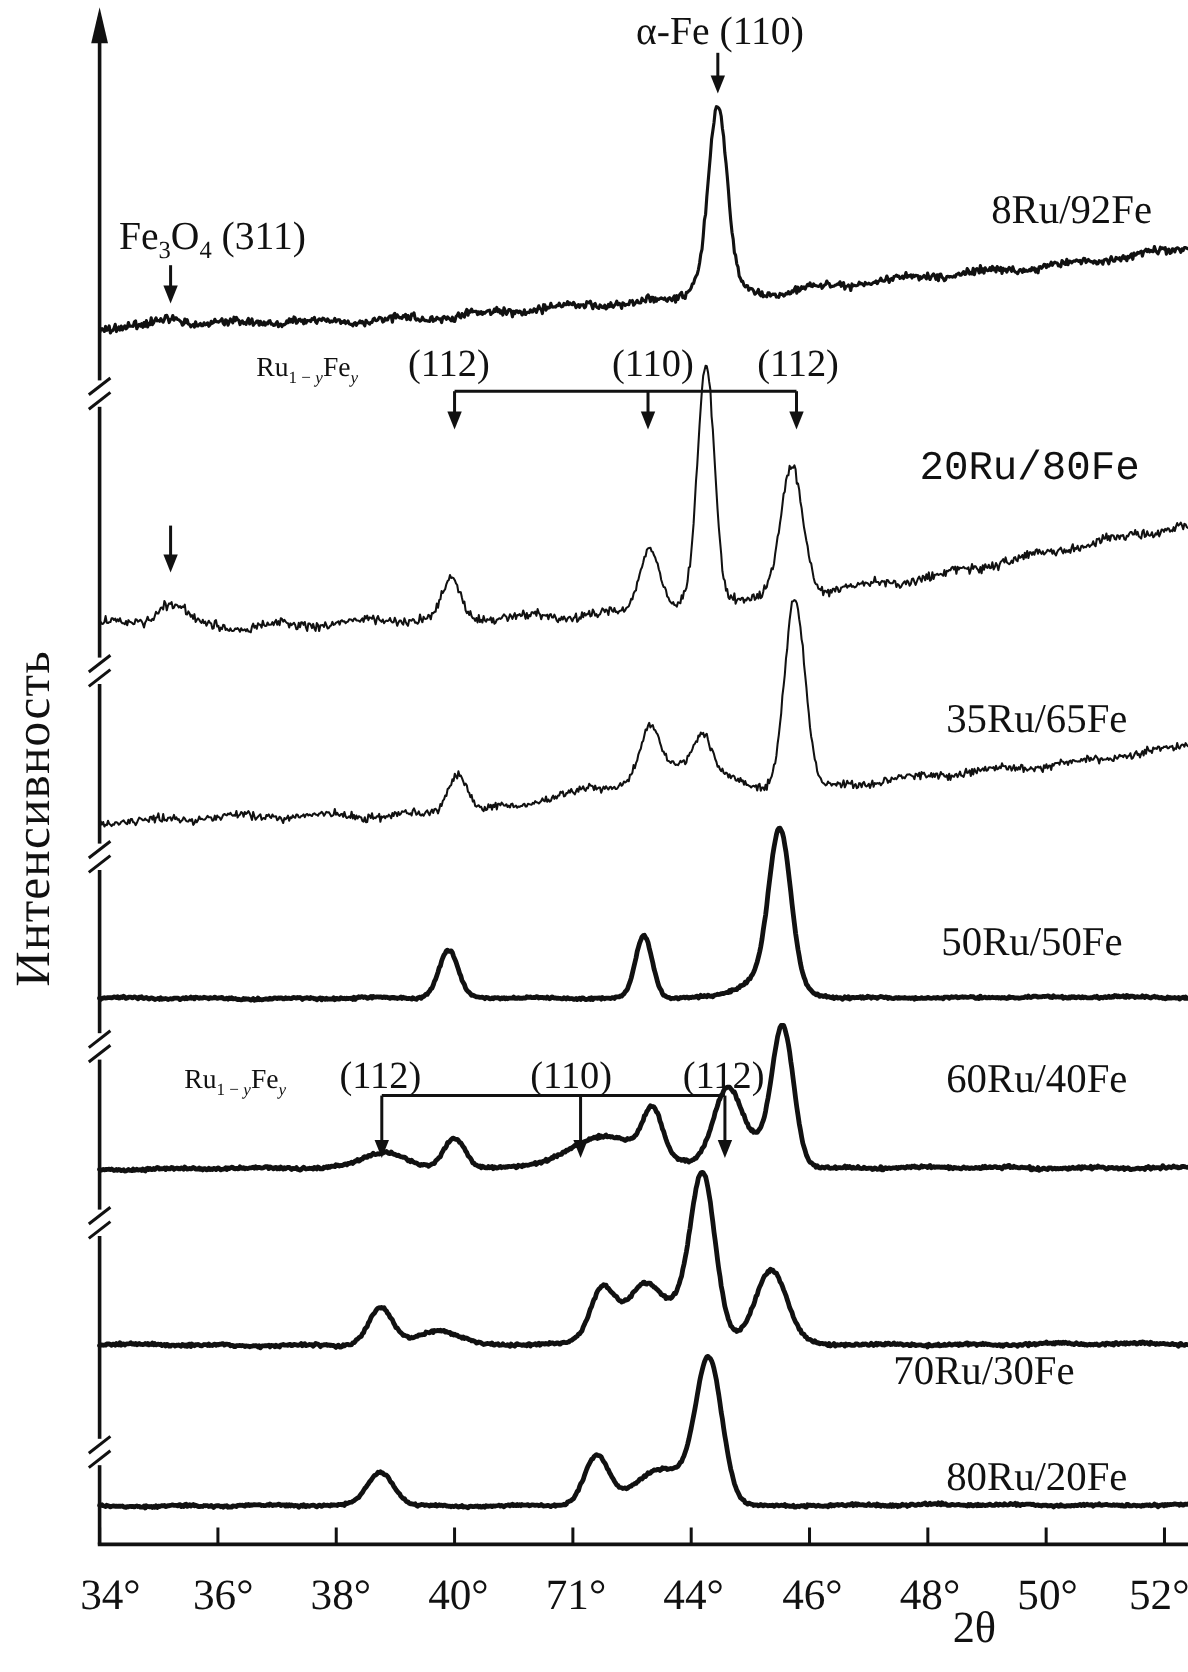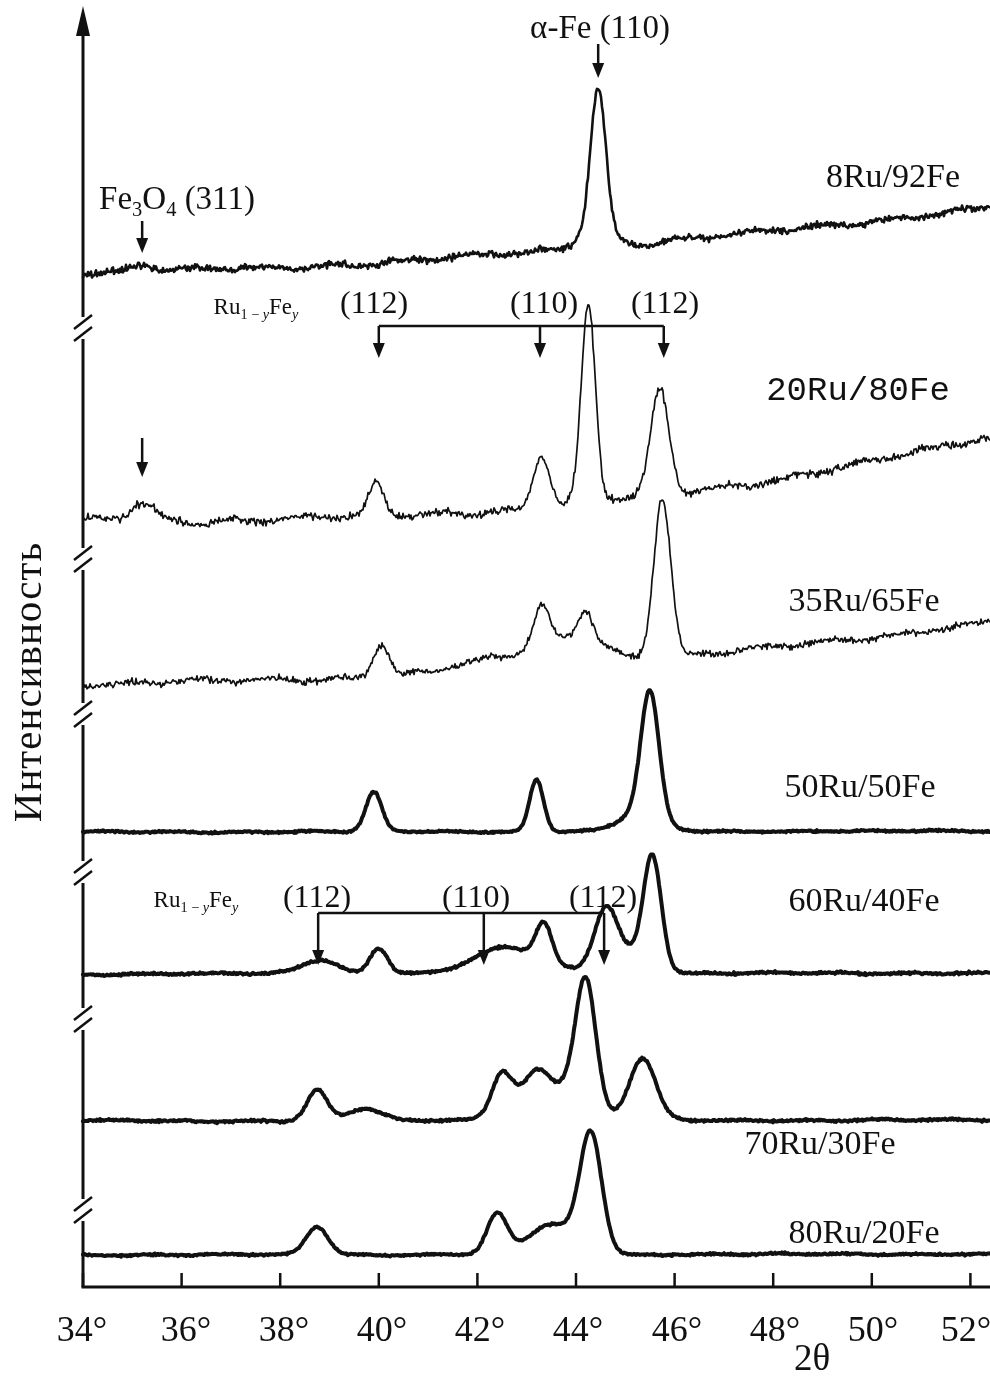--- a/index.html
+++ b/index.html
@@ -80,25 +80,25 @@
       <line x1="74" y1="1020" x2="92" y2="1006" stroke="#111111" stroke-width="2.5"></line>
       <rect x="74" y="1199" width="18" height="22" fill="#ffffff"></rect>
       <line x1="74" y1="1223" x2="92" y2="1209" stroke="#111111" stroke-width="2.5"></line>
       <line x1="74" y1="1211" x2="92" y2="1197" stroke="#111111" stroke-width="2.5"></line>
     </svg>
 
   <div class="lbl ylab" style="left:27px;top:682px;">Интенсивность</div>
 
   <div class="lbl xlab" style="left:812px;top:1357px;">2θ</div>
 
-  <div class="lbl tick" style="left:82px;top:1329px;">34°</div>
+  <div class="lbl tick" style="left:92px;top:1329px;">34°</div>
   <div class="lbl tick" style="left:186px;top:1329px;">36°</div>
   <div class="lbl tick" style="left:284px;top:1329px;">38°</div>
   <div class="lbl tick" style="left:382px;top:1329px;">40°</div>
-  <div class="lbl tick" style="left:480px;top:1329px;">42°</div>
+  <div class="lbl tick" style="left:480px;top:1329px;">71°</div>
   <div class="lbl tick" style="left:578px;top:1329px;">44°</div>
   <div class="lbl tick" style="left:677px;top:1329px;">46°</div>
   <div class="lbl tick" style="left:775px;top:1329px;">48°</div>
   <div class="lbl tick" style="left:873px;top:1329px;">50°</div>
   <div class="lbl tick" style="left:966px;top:1329px;text-align:center;">52°</div>
 
   <div class="lbl sample" style="left:858px;top:176px;margin-left:35px;">8Ru/92Fe</div>
   <div class="lbl sample" style="left:858px;top:391px;font-family:Liberation Mono, monospace;">20Ru/80Fe</div>
   <div class="lbl sample" style="left:864px;top:600px;">35Ru/65Fe</div>
   <div class="lbl sample" style="left:860px;top:786px;">50Ru/50Fe</div>

